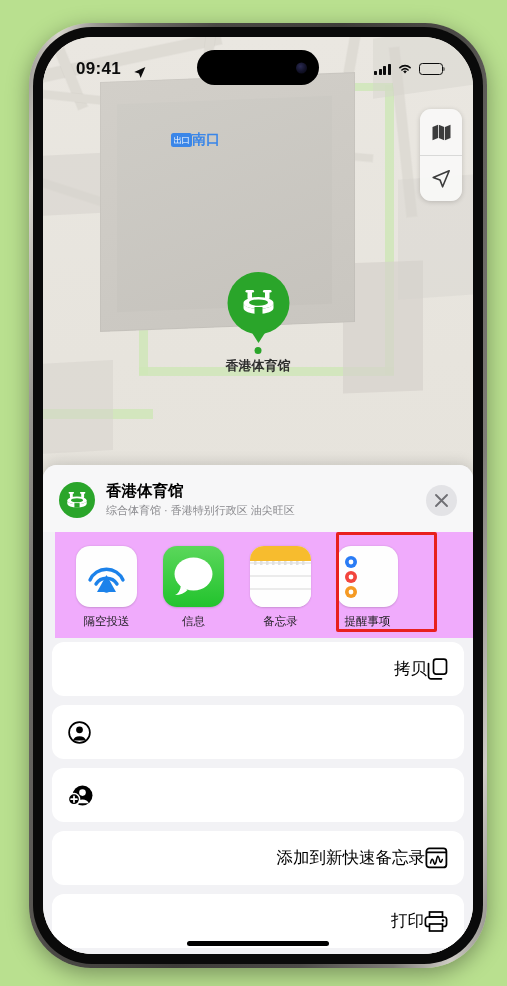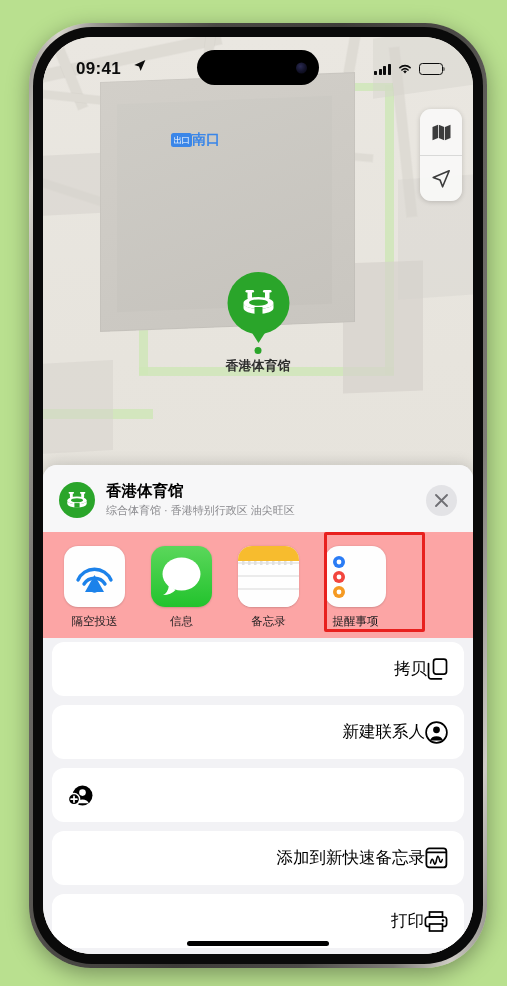--- a/index.html
+++ b/index.html
@@ -79,21 +79,21 @@
     position: absolute; left: 0; top: 0;
     width: 100%; height: 54px;
     display: flex; align-items: center;
     padding: 10px 30px 0 33px;
     color: #0c0c0c;
     z-index: 40;
   }
   #status-time {
     font-size: 17px; font-weight: bold;
     letter-spacing: .3px;
-    display: flex; align-items: flex-start; gap: 12px;
+    display: flex; align-items: flex-end; gap: 12px;
   }
   #status-right { margin-left: auto; display: flex; align-items: center; gap: 6px; }
   .bars { display: flex; align-items: flex-end; gap: 1.6px; height: 11px; }
   .bars i { display: block; width: 3px; background: #0c0c0c; border-radius: .7px; }
   .bars i:nth-child(1){height:4px} .bars i:nth-child(2){height:6px}
   .bars i:nth-child(3){height:8.5px} .bars i:nth-child(4){height:11px}
   #batt {
     width: 24px; height: 12px; border-radius: 3.4px;
     border: 1.2px solid #0c0c0c; position: relative; padding: 1.4px;
   }
@@ -189,21 +189,21 @@
   #header-text { margin-left: 11px; min-width: 0; flex: 1; }
   #header-title { font-size: 15.5px; font-weight: bold; color: #000; line-height: 1.2; }
   #header-subtitle { font-size: 11px; color: #8a8a8e; margin-top: 2px; white-space: nowrap; }
   #close-button {
     width: 31px; height: 31px; border-radius: 50%;
     background: #e3e3e6; flex: 0 0 31px;
     display: flex; align-items: center; justify-content: center;
     color: #7a7a7e; border: none; cursor: pointer;
   }
 
-  #apps-row-wrap { position: relative; background: #fca5a5; }
+  #apps-row-wrap { position: relative; background: #f0abfc; margin-left: 12px; }
   #apps-row {
     display: flex; gap: 16px;
     padding: 14px 0 9px 16px;
     overflow: hidden;
   }
   .app-item { width: 71px; flex: 0 0 71px; text-align: center; }
   .app-icon {
     width: 61px; height: 61px; margin: 0 auto;
     border-radius: 14px; overflow: hidden;
     box-shadow: 0 .5px 2px rgba(0,0,0,.16);
@@ -452,21 +452,20 @@
             <svg width="21" height="22" viewBox="0 0 21 22">
               <rect x="6.5" y="1.2" width="13" height="15" rx="2.6" fill="none" stroke="#000" stroke-width="1.7"></rect>
               <path d="M14.5 20.8 H4.1 a2.6 2.6 0 0 1 -2.6 -2.6 V5.6" fill="none" stroke="#000" stroke-width="1.7" stroke-linecap="round"></path>
             </svg>
           </span>
         </div>
       </div>
 
       <div class="action-group">
         <div class="action-row">
-          <span class="action-label">新建联系人</span>
           <span class="action-icon">
             <svg width="23" height="23" viewBox="0 0 23 23">
               <circle cx="11.5" cy="11.5" r="10.4" fill="none" stroke="#000" stroke-width="1.7"></circle>
               <circle cx="11.5" cy="8.8" r="3.4" fill="#000"></circle>
               <path d="M4.9 19.4 a6.9 6 0 0 1 13.2 0" fill="#000"></path>
             </svg>
           </span>
         </div>
       </div>
 

